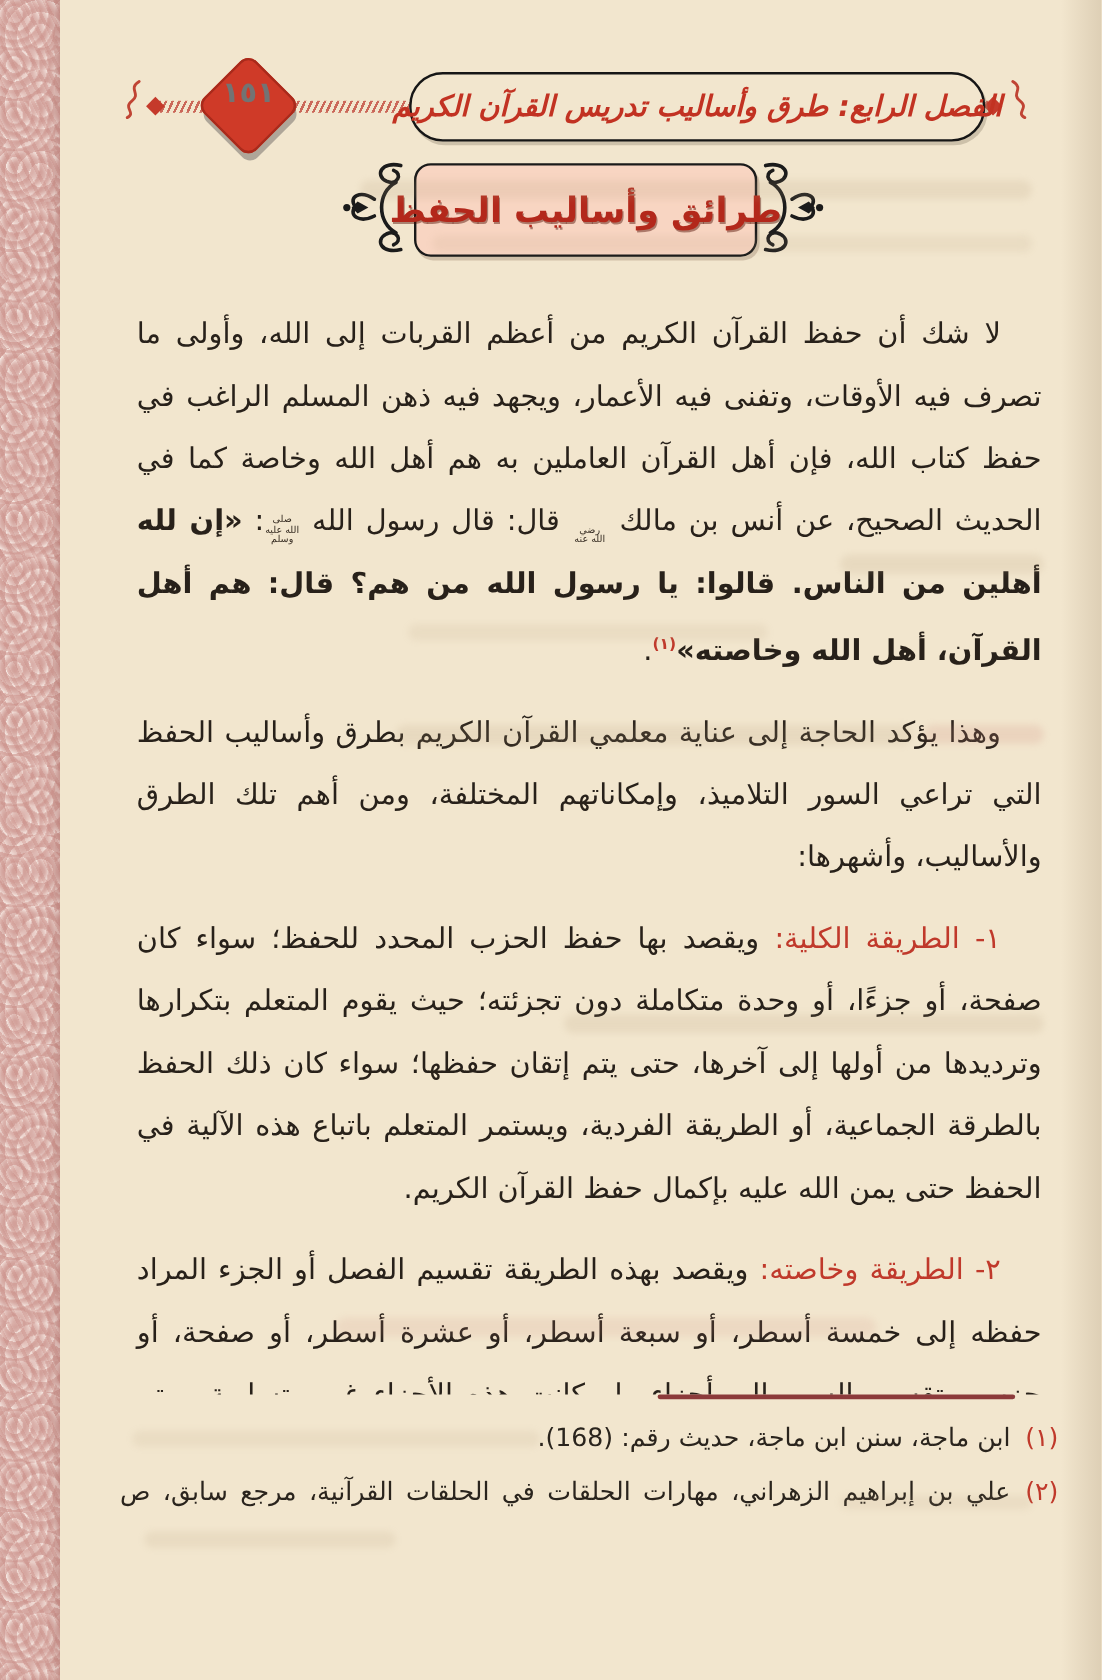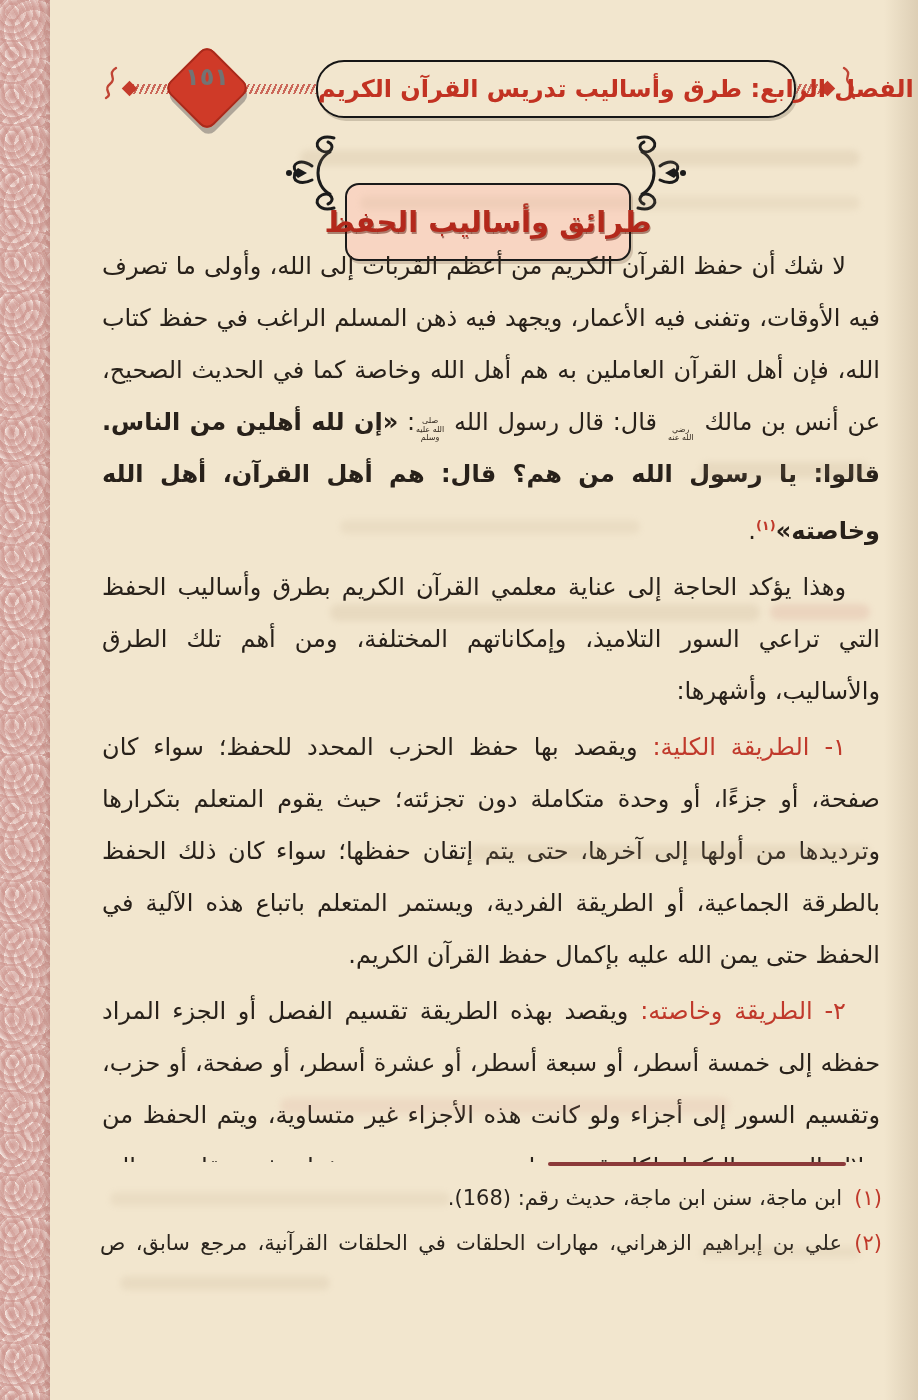--- a/index.html
+++ b/index.html
@@ -44,50 +44,50 @@
     transform:rotate(45deg);
     background:#cf3a28;border-radius:10px;
     box-shadow:6px 4px 0 -1px rgba(138,132,124,.65), inset 0 0 0 2px #a92a1b;
   }
   .page-diamond-num{
     position:absolute;left:176px;top:46px;width:62px;height:62px;
     display:flex;align-items:center;justify-content:center;
     color:#737373;font-size:24px;font-weight:bold;
   }
   .chapter-box{
-    position:absolute;left:316px;top:60px;width:476px;height:54px;
+    position:absolute;left:341px;top:60px;width:476px;height:54px;
     border:2.5px solid #161616;border-radius:28px;background:#f2e6ce;
-    display:flex;align-items:center;justify-content:flex-start;
+    display:flex;align-items:center;justify-content:center;
     box-shadow:2px 3px 0 rgba(150,138,118,.4);
+    font-style:italic;
   }
   .chapter-title{
     direction:rtl;color:#c23222;font-weight:bold;font-size:24px;white-space:nowrap;
   }
   
   .title-box{
     position:absolute;left:345px;top:136px;width:282px;height:74px;
     background:#f8d5c2;border:2.5px solid #1a1a1a;border-radius:14px;
     display:flex;align-items:center;justify-content:center;
     box-shadow:2px 3px 0 rgba(150,120,100,.35);
-    margin-top:47px;
   }
   .title-text{
     direction:rtl;color:#b3281b;font-weight:bold;font-size:29px;
     text-shadow:1px 1.5px 0 rgba(80,10,0,.45);white-space:nowrap;
   }
   .flourish-black{position:absolute;width:58px;height:86px;top:130px;}
   .flourish-black.fb-left{left:282px;}
   .flourish-black.fb-right{left:632px;transform:scaleX(-1);}
   
   .body-text{
     position:absolute;left:98px;top:236px;width:786px;max-height:926px;overflow:hidden;
     direction:rtl;text-align:justify;
     font-size:24px;line-height:52px;color:#28211a;
   }
-  .body-text p{margin:4px;text-indent:34px;}
+  .body-text p{margin:16px;text-indent:34px;}
   .hadith{font-weight:bold;}
   .method-num,.method-heading{color:#c0392b;font-weight:normal;}
   .fnref{color:#c0392b;font-size:13px;vertical-align:9px;font-weight:bold;}
   .honorific{
     display:inline-block;width:30px;font-size:8px;line-height:1.05;
     vertical-align:-10px;text-align:center;color:#33291f;text-indent:0;
   }
   
   .fn-sep{
     position:absolute;left:548px;top:1162px;width:298px;height:3.5px;

